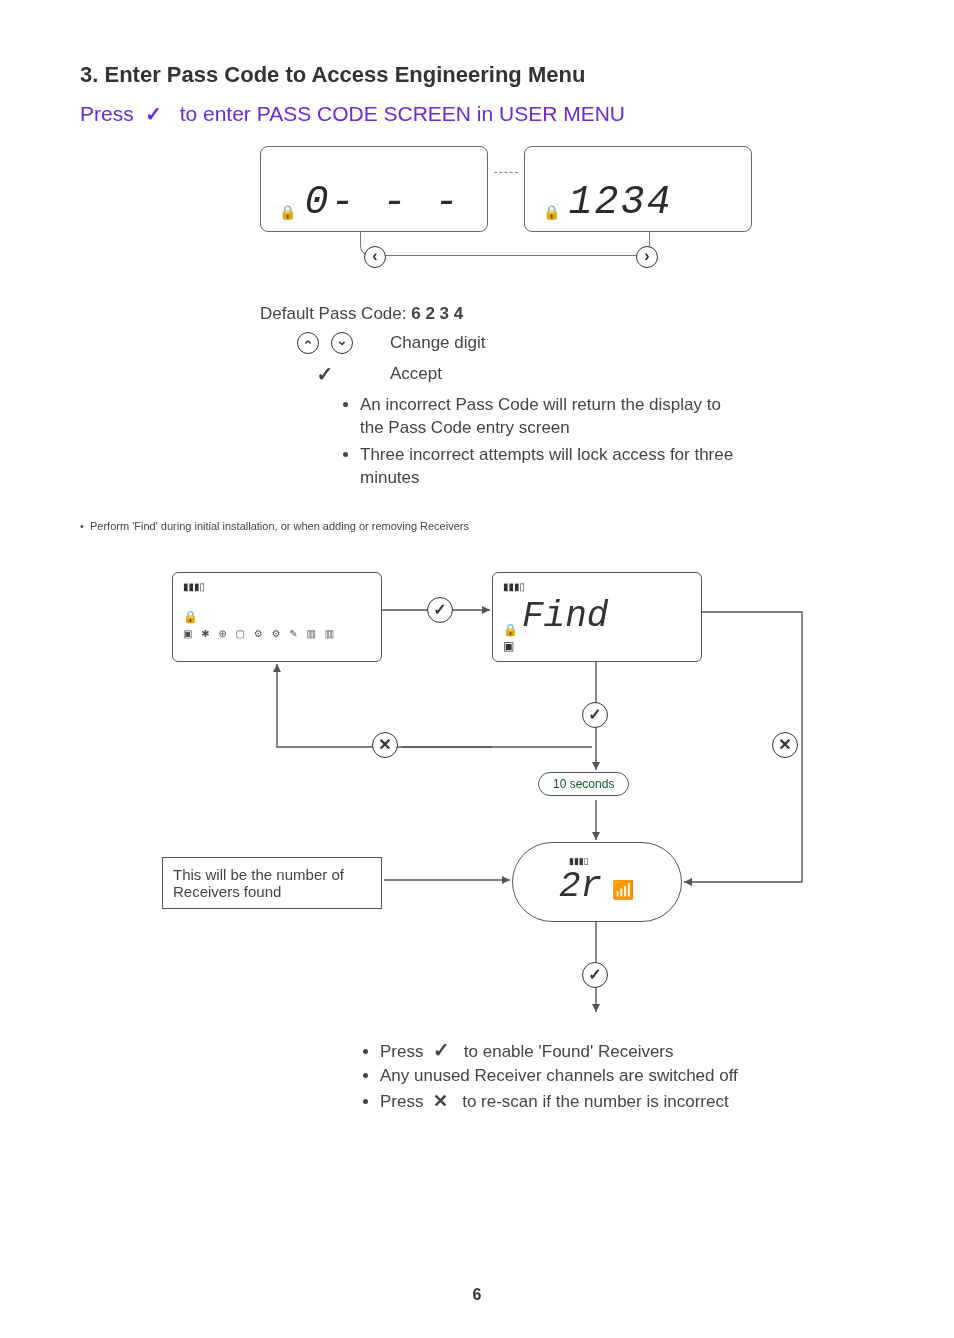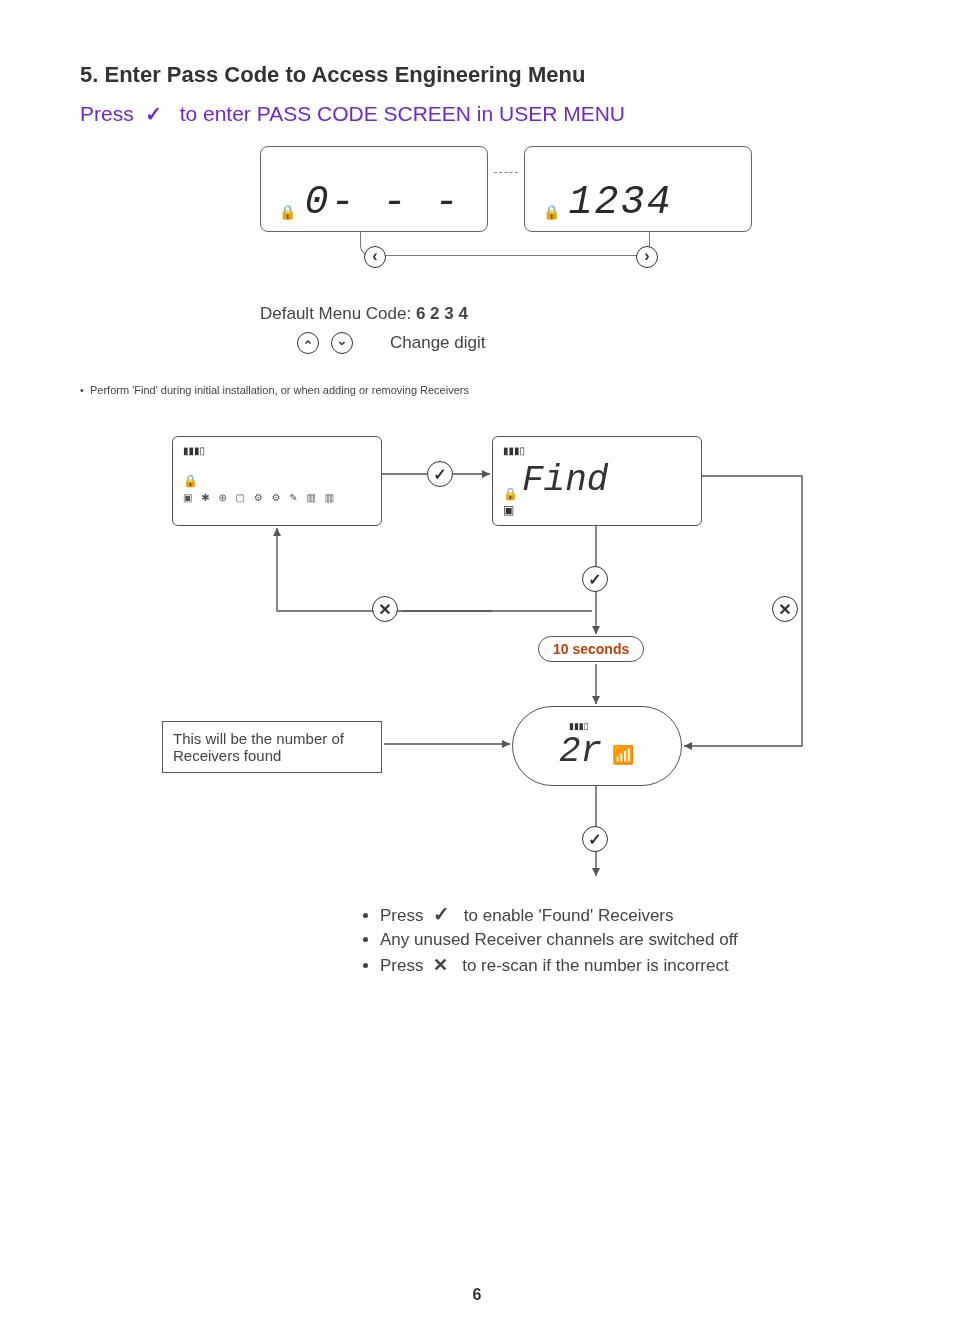--- a/index.html
+++ b/index.html
@@ -139,24 +139,23 @@
     font-size: 15px;
     color: #444;
     background:#fff;
   }
   .tensec {
     position:absolute;
     left: 376px; top: 210px;
     border: 1.2px solid #555;
     border-radius: 16px;
     padding: 4px 14px;
-    font-size: 14px;
+    font-size: 12px;
     background:#fff;
-    color:#c2410c;
-    font-weight:bold;
+    color:#14532d;
   }
   .flow-icon {
     position:absolute;
     width: 26px; height: 26px;
     border: 1.6px solid #333;
     border-radius: 50%;
     display:flex; align-items:center; justify-content:center;
     font-size: 16px; font-weight: bold;
     background:#fff;
   }
@@ -178,21 +177,21 @@
     bottom: 34px;
     text-align: center;
     font-size: 16px;
     font-weight: bold;
     color:#333;
   }
 </style>
 </head>
 <body>
 
-<h2>5. Enter Pass Code to Access Engineering Menu</h2>
+<h2>3. Enter Pass Code to Access Engineering Menu</h2>
 <p class="instr">
   <span>Press</span>
   &nbsp;<span class="check-icon"></span>&nbsp;&nbsp;
   <span>to enter PASS CODE SCREEN in USER MENU</span>
 </p>
 
 <div class="s5-diagram">
   <div class="s5-wrap">
     <div class="lcd-box lcd-left">
       <div class="lcd-inner">
@@ -212,34 +211,44 @@
         <span class="arr-left"></span>
       </span>
     <span class="circ s5-circ r">
         <span class="arr-right"></span>
       </span>
   </div>
 </div>
 
 <div class="s5-legend">
   <div class="row">
-    <span>Default Menu Code:</span>&nbsp;
+    <span>Default Pass Code:</span>&nbsp;
     <b>6  2  3  4</b>
   </div>
   <div class="row">
     <span class="iccell">
       <span class="circ">
           <span class="arr-up"></span>
         </span>
       <span class="circ">
           <span class="arr-down"></span>
         </span>
     </span>
     <span>Change digit</span>
   </div>
+  <div class="row">
+    <span class="iccell">
+      <span class="check-icon"></span>
+    </span>
+    <span>Accept</span>
+  </div>
+  <ul>
+    <li>An incorrect Pass Code will return the display to the Pass Code entry screen</li>
+    <li>Three incorrect attempts will lock access for three minutes</li>
+  </ul>
 </div>
 
 <div class="section6">
   <p class="s6-intro">•&nbsp;&nbsp;<span>Perform 'Find' during initial installation, or when adding or removing Receivers</span></p>
 
   <div class="s6-diagram">
     <svg class="s6-lines" width="660" height="470">
       <defs>
         <marker id="ah" markerWidth="8" markerHeight="8" refX="6" refY="3" orient="auto">
           <path d="M0,0 L6,3 L0,6 Z" fill="#555"></path>

